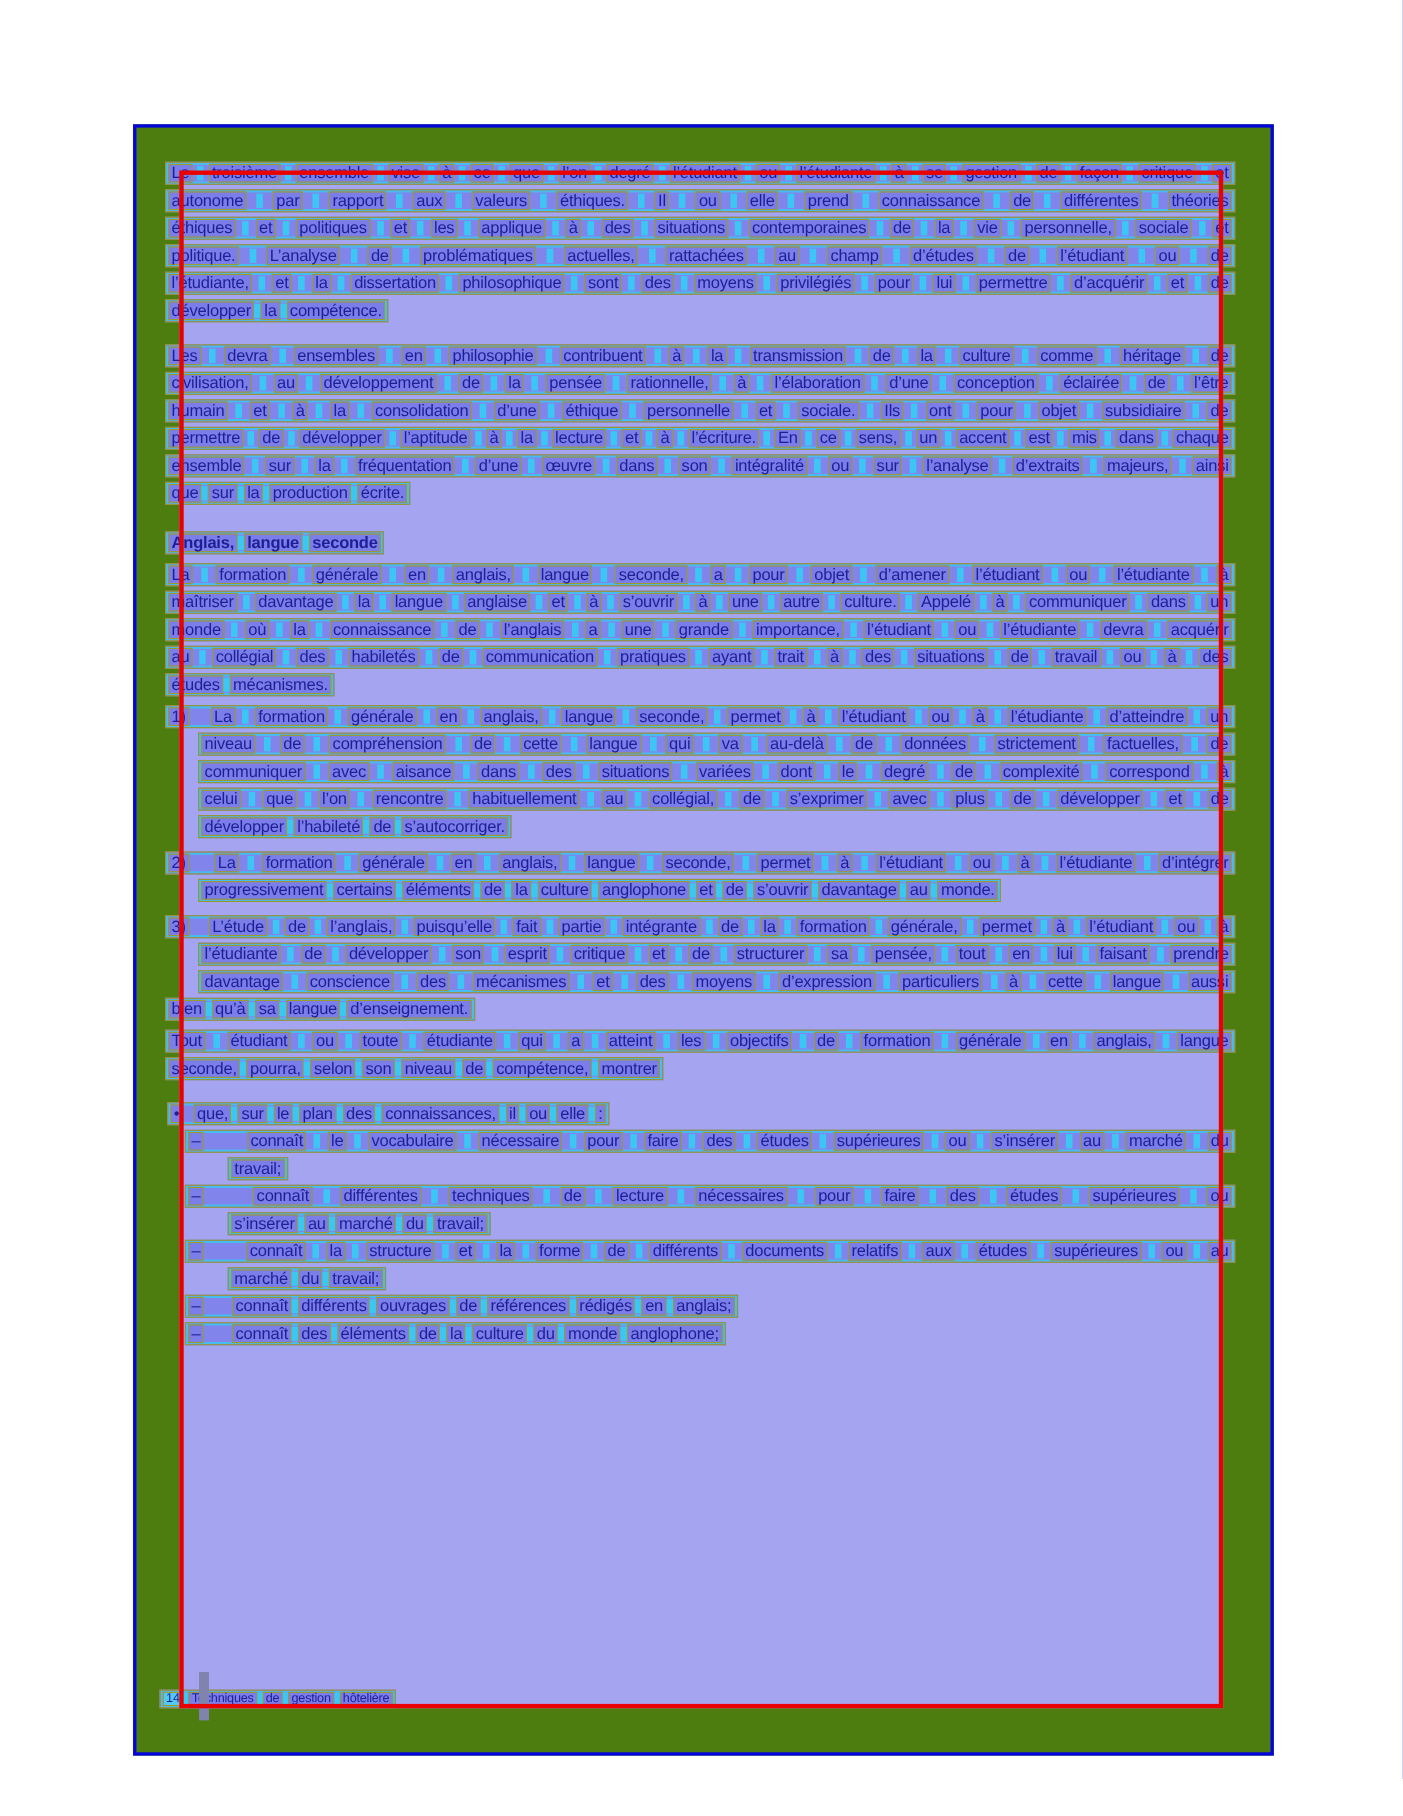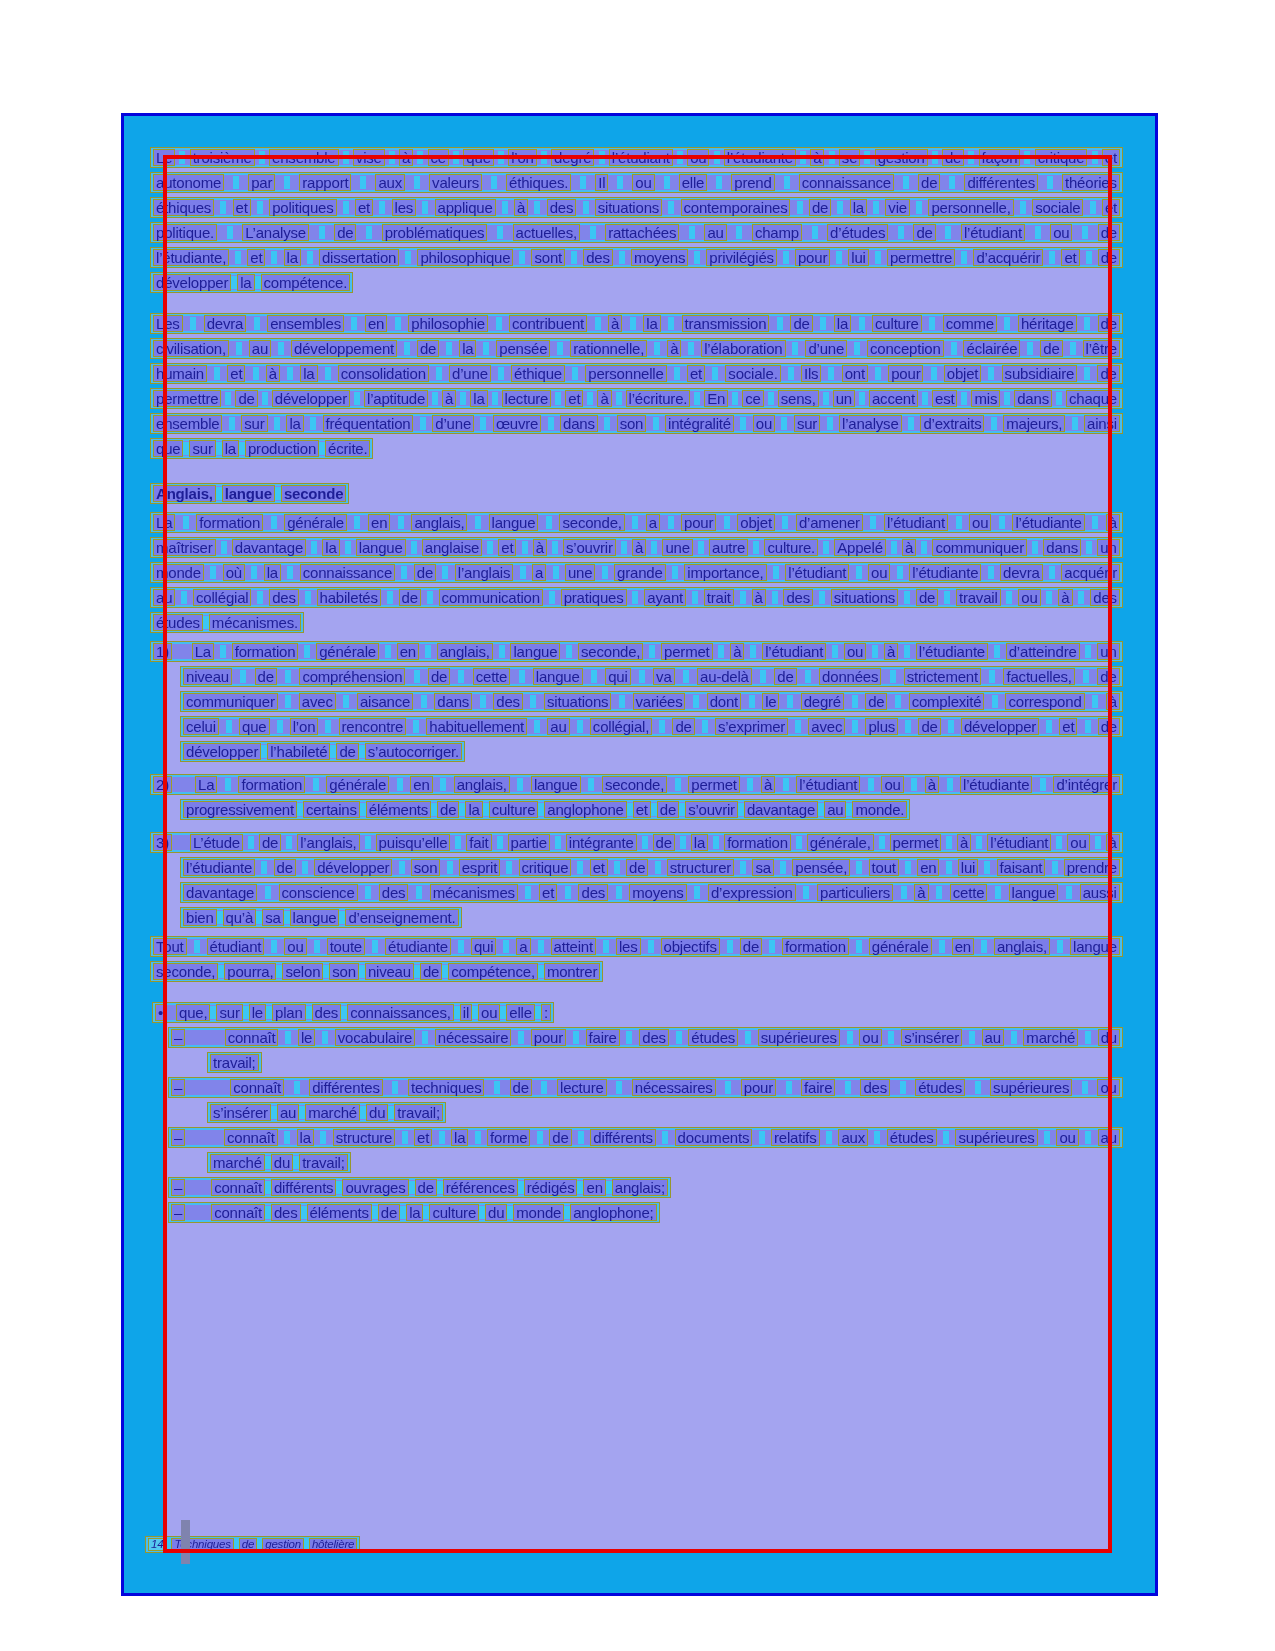--- a/index.html
+++ b/index.html
@@ -2,21 +2,21 @@
 <html><head>
 <meta charset="utf-8">
 <style>
   html,body{margin:0;padding:0;}
   body{
     width:1275px;height:1651px;background:#ffffff;position:relative;
     font-family:"Liberation Sans", sans-serif;overflow:hidden;
   }
   .page{
     position:absolute;left:121px;top:113px;width:1031px;height:1477px;
-    background:#0ea5e9;border:3px solid #0404dc;
+    background:#4d7c0f;border:3px solid #0404dc;
   }
   .red-fill{
     position:absolute;left:39px;top:39px;width:949px;height:1398px;
     background:#a4a4f0;z-index:0;
   }
   .red-border{
     position:absolute;left:39px;top:39px;width:949px;height:1398px;
     border:4px solid #e90000;box-sizing:border-box;z-index:6;pointer-events:none;
   }
   .content{
@@ -35,21 +35,21 @@
     background:#7b7de9;border:1px solid #9c9c28;box-sizing:border-box;
     color:#1e1e96;font-size:15px;line-height:15px;white-space:pre;
     padding:0 2px;letter-spacing:-0.2px;
   }
   .word.bold{font-weight:bold;}
   .sp{
     flex:0 1 auto;width:6px;height:13px;background:#3cc6f4;align-self:center;
   }
   .tab{flex:none;background:transparent;}
   .footer{
-    position:absolute;left:21px;top:1420px;z-index:2;display:flex;align-items:center;font-style:italic;
+    position:absolute;left:21px;top:1420px;z-index:2;display:flex;align-items:center;
   }
   .fline{
     display:flex;align-items:center;height:17px;
     border:1px solid #97972e;background:#8184ea;
     box-shadow:inset 0 0 0 2px rgba(60,198,244,.85);
     box-sizing:border-box;padding:0 2px;
   }
   .footer .word{font-size:11.5px;height:13px;line-height:11px;}
   .fnum{background:#55c8f0;}
   .fsp{width:46px;height:11px;}
@@ -841,21 +841,21 @@
           <span class="word">particuliers</span>
           <span class="sp"></span>
           <span class="word">à</span>
           <span class="sp"></span>
           <span class="word">cette</span>
           <span class="sp"></span>
           <span class="word">langue</span>
           <span class="sp"></span>
           <span class="word">aussi</span>
         </div>
-        <div class="line" style="margin-left: 30px;">
+        <div class="line" style="">
           <span class="word">bien</span>
           <span class="sp"></span>
           <span class="word">qu’à</span>
           <span class="sp"></span>
           <span class="word">sa</span>
           <span class="sp"></span>
           <span class="word">langue</span>
           <span class="sp"></span>
           <span class="word">d’enseignement.</span>
         </div>

